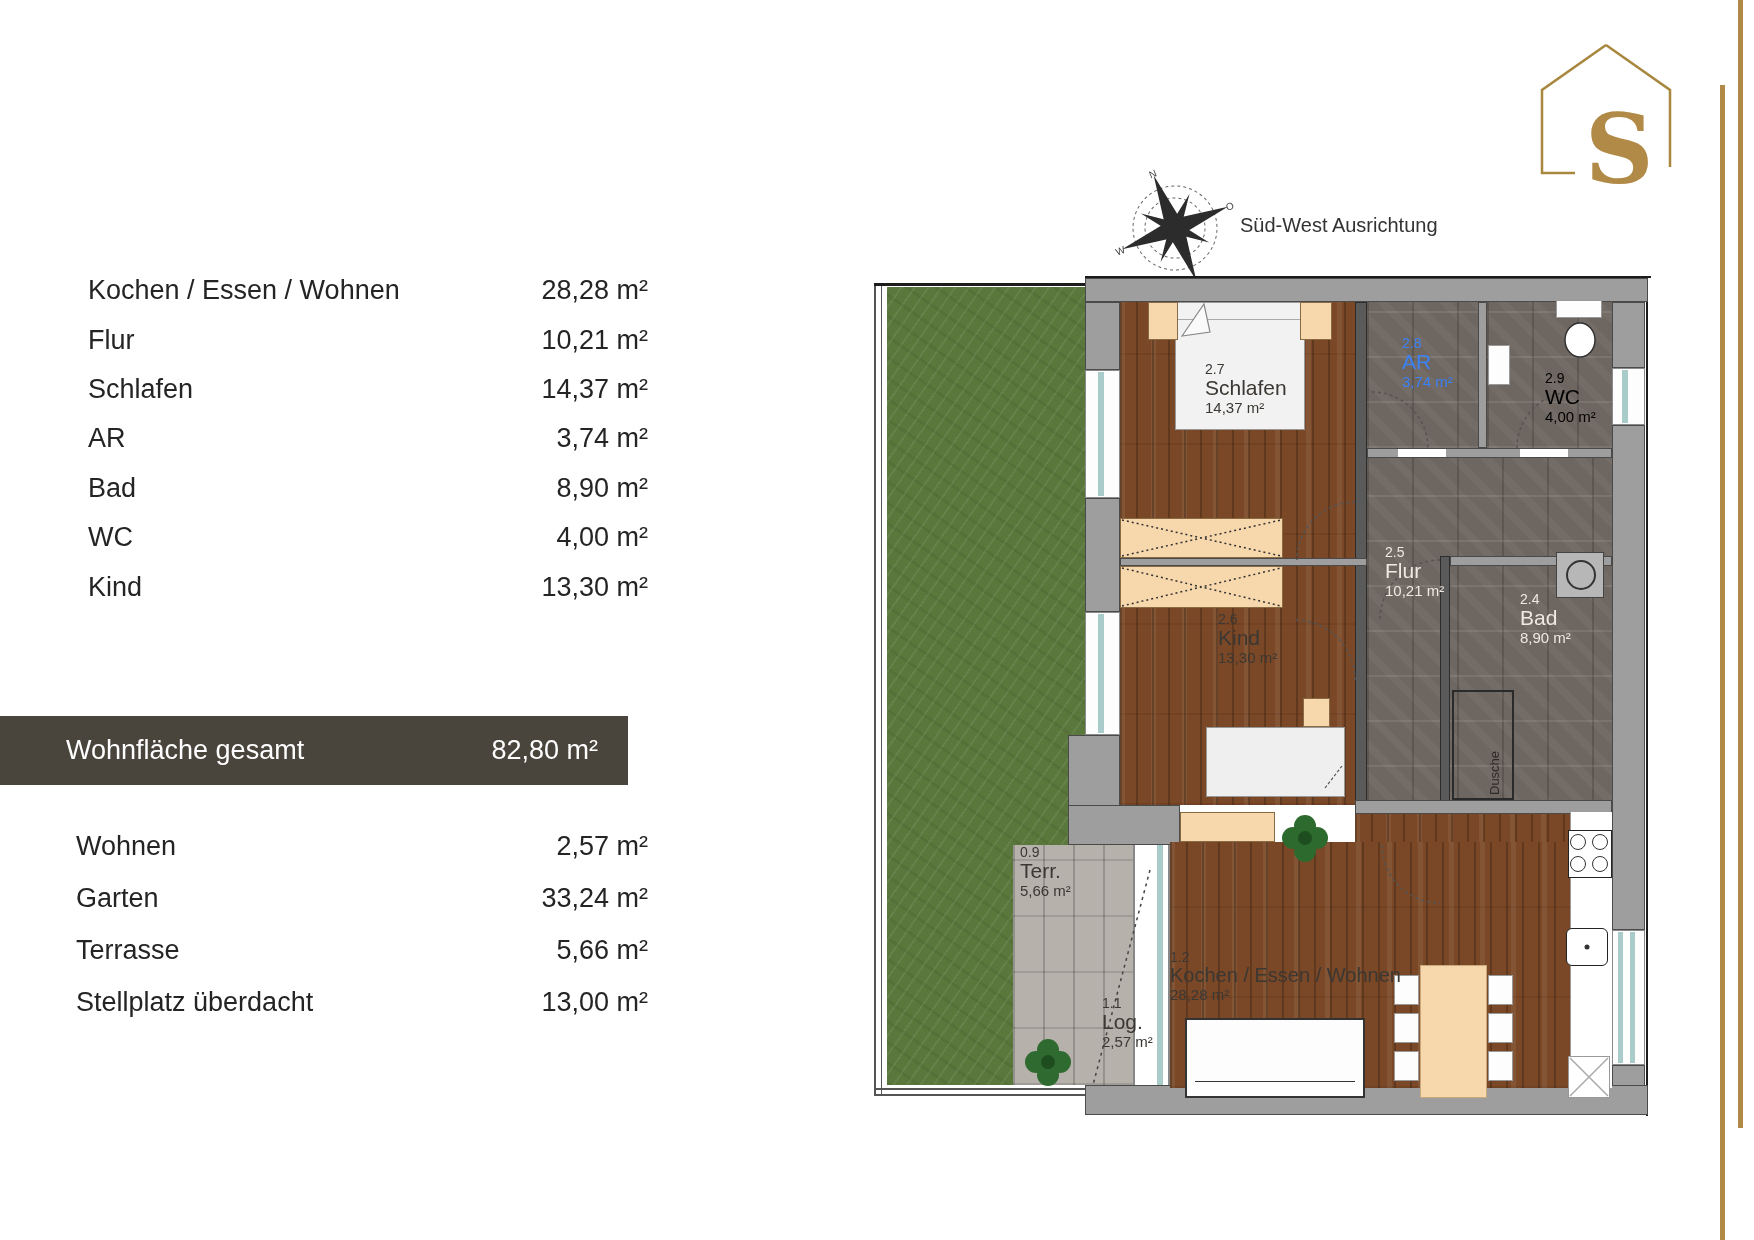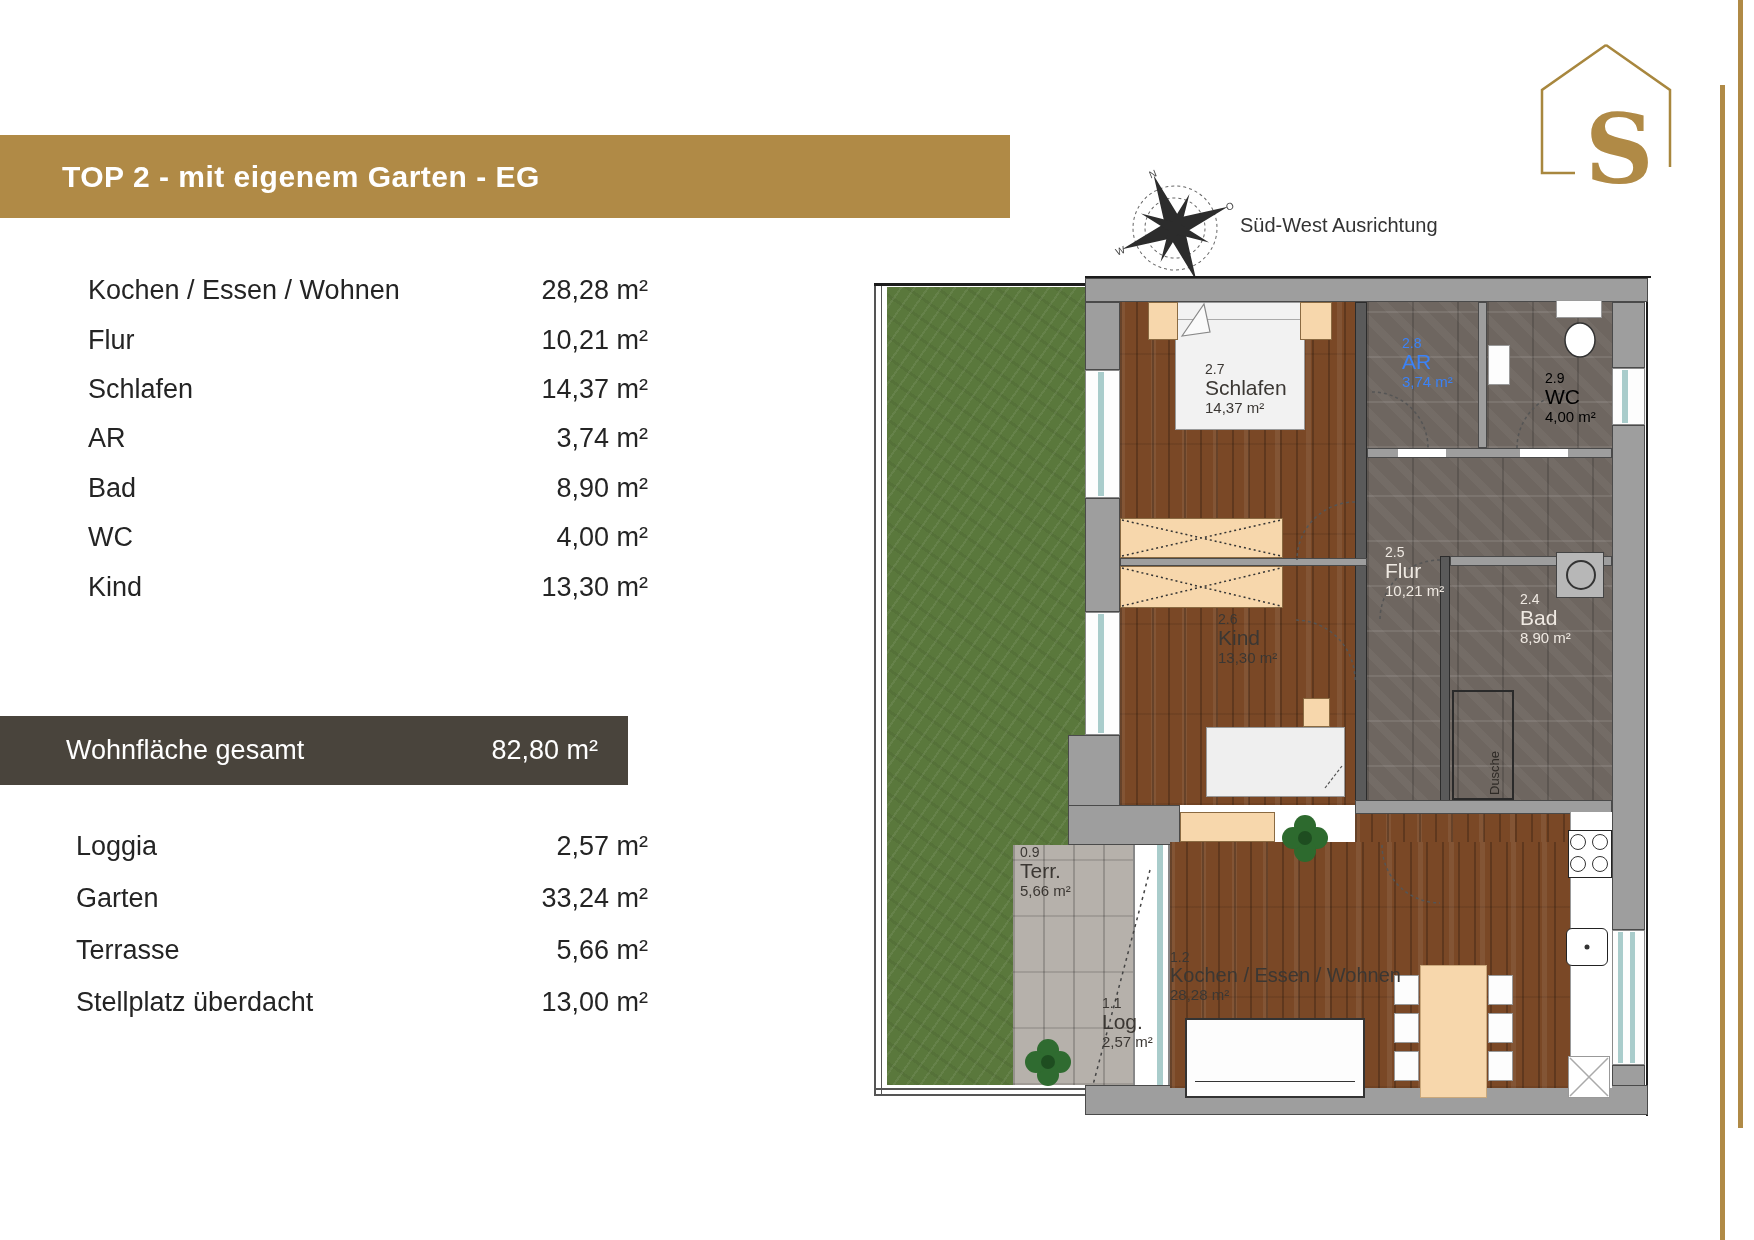--- a/index.html
+++ b/index.html
@@ -63,23 +63,20 @@
   #washer{background:#b7b7b7;border:1px solid #444;box-sizing:border-box;}
   #washer .drum{position:absolute;left:9px;top:7px;width:26px;height:26px;border:2px solid #333;border-radius:50%;}
   #sofa .seat{position:absolute;left:8px;right:8px;bottom:14px;height:1px;background:#333;}
   #bed .head{position:absolute;left:0;right:0;top:16px;height:1px;background:#aaa;}
 </style>
 </head>
 <body>
 
 <div id="page">
 
-  <div class="abs" id="banner">
-    <div class="t">TOP 2 - mit eigenem Garten - EG</div>
-  </div>
 
   <div class="abs goldline" style="left:1738px;top:0;width:5px;height:1128px;"></div>
   <div class="abs goldline" style="left:1720px;top:85px;width:5px;height:1155px;"></div>
 
   <svg class="abs" style="left:1530px;top:35px;" width="150" height="160" viewBox="0 0 150 160">
     <path d="M76,10 L12,55 L12,138 L45,138 M76,10 L140,55 L140,132" fill="none" stroke="#a8873e" stroke-width="2.5"></path>
     <text x="55" y="148" font-family="DejaVu Serif, serif" font-weight="bold" font-size="95" fill="#b08a46">S</text>
   </svg>
 
   <svg class="abs" style="left:1110px;top:163px;" width="130" height="130" viewBox="0 0 130 130">
@@ -127,21 +124,21 @@
       </div>
   </div>
 
   <div class="abs" id="totalbar">
     <span class="lab">Wohnfläche gesamt</span>
     <span class="val">82,80 m²</span>
   </div>
 
   <div class="abs roomlist" id="list2">
     <div class="row">
-        <span class="lab">Loggia</span>
+        <span class="lab">Wohnen</span>
         <span class="val">2,57 m²</span>
       </div>
     <div class="row">
         <span class="lab">Garten</span>
         <span class="val">33,24 m²</span>
       </div>
     <div class="row">
         <span class="lab">Terrasse</span>
         <span class="val">5,66 m²</span>
       </div>

